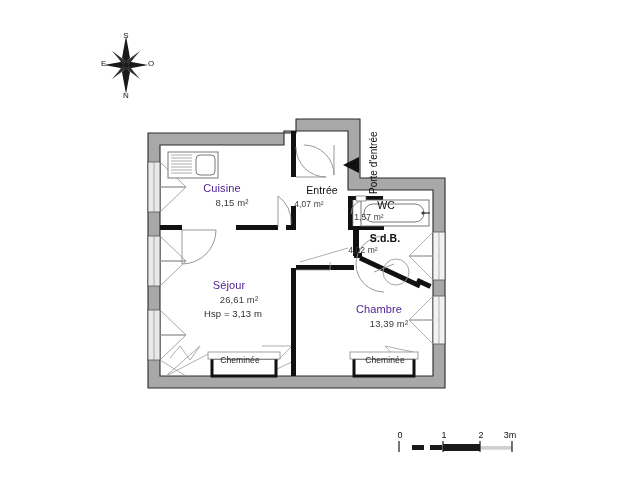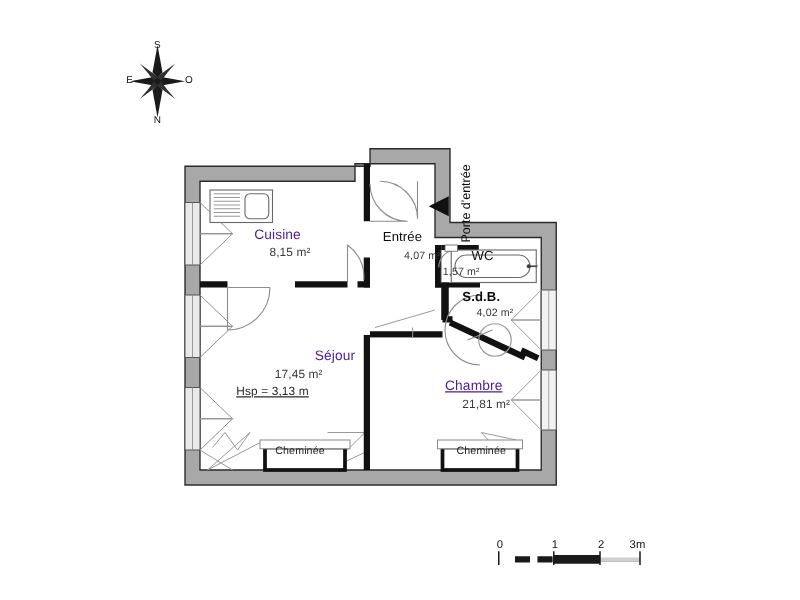--- a/index.html
+++ b/index.html
@@ -276,34 +276,34 @@
 
   <div class="lbl compass-lbl centered" style="left:126px; top:31px;">S</div>
   <div class="lbl compass-lbl centered" style="left:126px; top:91px;">N</div>
   <div class="lbl compass-lbl" style="left:101px; top:59px;">E</div>
   <div class="lbl compass-lbl" style="left:148px; top:59px;">O</div>
 
   <div class="lbl room-name centered" style="left:222px; top:182px;">Cuisine</div>
   <div class="lbl room-area centered" style="left:222px; top:197px;">8,15 m²</div>
 
   <div class="lbl small-name centered" style="left:322px; top:184px;">Entrée</div>
-  <div class="lbl small-area centered" style="left:338px; top:199px;">4,07 m²</div>
+  <div class="lbl small-area centered" style="left:309px; top:199px;">4,07 m²</div>
 
   <div class="lbl small-name centered" style="left:386px; top:199px;">WC</div>
   <div class="lbl small-area centered" style="left:369px; top:212px;">1,57 m²</div>
 
   <div class="lbl small-name centered" style="left:385px; top:232px;font-weight:bold;">S.d.B.</div>
-  <div class="lbl small-area centered" style="left:396px; top:245px;">4,02 m²</div>
-
-  <div class="lbl room-name centered" style="left:229px; top:279px;margin-left:39px;">Séjour</div>
-  <div class="lbl room-area centered" style="left:229px; top:294px;">17,45 m²</div>
-  <div class="lbl room-hsp centered" style="left:218px; top:308px;text-decoration:underline;">Hsp = 3,13 m</div>
-
-  <div class="lbl room-name centered" style="left:379px; top:303px;text-decoration:underline;">Chambre</div>
-  <div class="lbl room-area centered" style="left:379px; top:318px;">21,81 m²</div>
+  <div class="lbl small-area centered" style="left:363px; top:245px;">4,02 m²</div>
+
+  <div class="lbl room-name centered" style="left:229px; top:279px;">Séjour</div>
+  <div class="lbl room-area centered" style="left:229px; top:294px;">26,61 m²</div>
+  <div class="lbl room-hsp centered" style="left:233px; top:308px;">Hsp = 3,13 m</div>
+
+  <div class="lbl room-name centered" style="left:379px; top:303px;">Chambre</div>
+  <div class="lbl room-area centered" style="left:379px; top:318px;">13,39 m²</div>
 
   <div class="lbl chem-lbl centered" style="left:240px; top:355px;">Cheminée</div>
   <div class="lbl chem-lbl centered" style="left:385px; top:355px;">Cheminée</div>
 
   <div class="door-lbl" style="left:368px; top:194px;">Porte d'entrée</div>
 
   <div class="lbl scale-lbl centered" style="left:400px; top:430px;">0</div>
   <div class="lbl scale-lbl centered" style="left:444px; top:430px;">1</div>
   <div class="lbl scale-lbl centered" style="left:481px; top:430px;">2</div>
   <div class="lbl scale-lbl centered" style="left:510px; top:430px;">3m</div>

